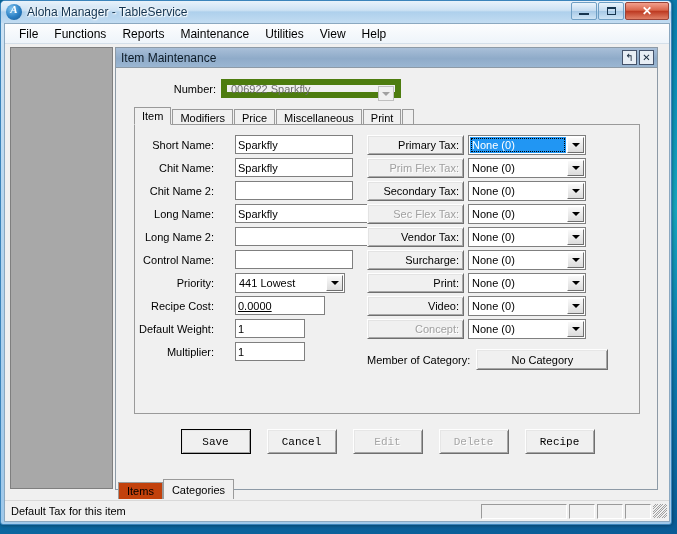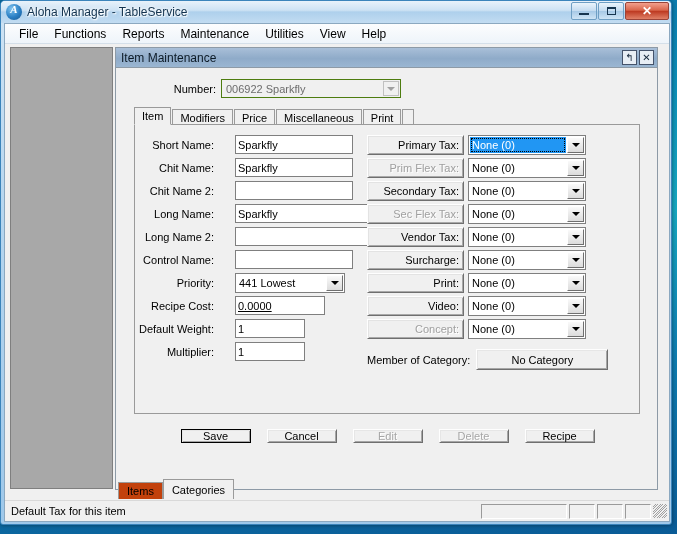--- a/index.html
+++ b/index.html
@@ -129,21 +129,21 @@
   }
   #im-body { position: absolute; left:0; top: 21px; right:0; bottom:0; background:#f0f0f0; }
   
   #number-row {
     position: absolute; left: 0; top: 10px; width: 100%;
     display: flex; align-items: center;
   }
   #number-label { width: 105px; text-align: right; font-size: 11px; padding-right: 5px; }
   .combo-disabled {
     width: 180px; height: 19px;
-    border: 1px solid #4d7c0f;
+    border: 6px solid #4d7c0f;
     background: #f0f0f0;
     position: relative;
     display: flex; align-items: center;
     padding-left: 4px;
     color: #6d6d6d; font-size: 11px;
   }
   .combo-disabled .arrow {
     position: absolute; right: 1px; top: 1px;
     width: 16px; height: 15px;
     background: #f0f0f0;
@@ -268,21 +268,21 @@
     box-shadow: inset 1px 1px 0 #e6e6e6, inset -1px -1px 0 #a6a6a6;
     display: flex; align-items: center; justify-content: center;
     font-size: 11px; color: #000;
   }
   #category-btn { width: 132px; height: 21px; }
   
   #actions {
     position: absolute; left: 0; top: 360px; width: 543px;
     display: flex; justify-content: center; gap: 16px;
   }
-  .actbtn { width: 70px; height: 14px; position: relative; }
+  .actbtn { width: 70px; height: 25px; position: relative; font-family: Liberation Mono, monospace; }
   .actbtn.default { border-color: #000 #000 #000 #000; box-shadow: inset 1px 1px 0 #e6e6e6, inset -1px -1px 0 #a6a6a6; }
   .actbtn.disabled { color: #a6a6a6; text-shadow: 1px 1px 0 #fff; }
   
   #bottom-tabs {
     position: absolute;
     left: 113px; bottom: 22px;
     display: flex; align-items: flex-end;
     height: 20px;
   }
   .btab {

